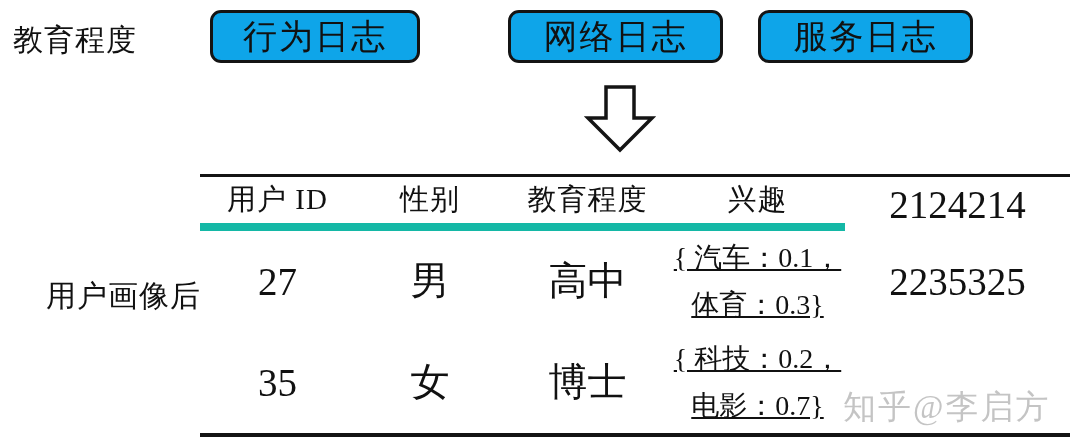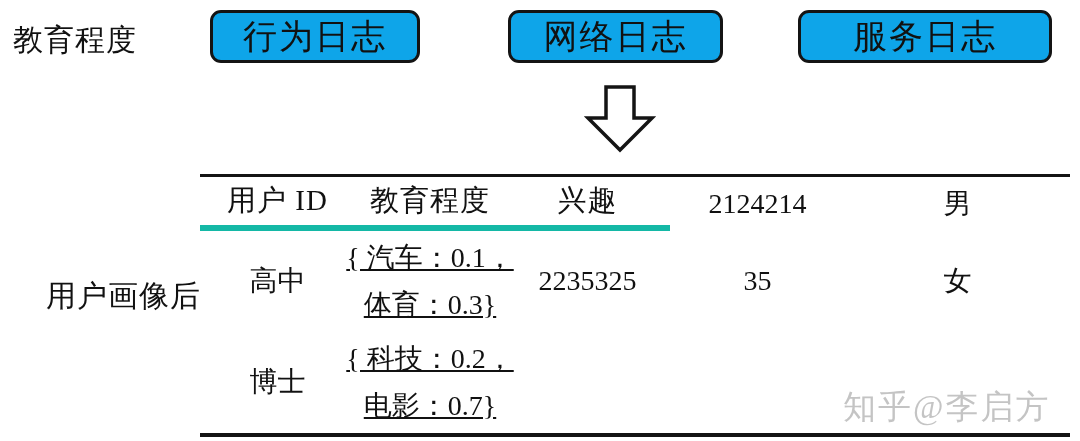--- a/index.html
+++ b/index.html
@@ -30,21 +30,21 @@
     background: #0ea5e9;
     display: flex;
     align-items: center;
     justify-content: center;
     font-size: 34px;
     letter-spacing: 2px;
     white-space: nowrap;
   }
   .box-1 { left: 210px; width: 210px; }
   .box-2 { left: 508px; width: 215px; }
-  .box-3 { left: 798px; width: 254px; }
+  .box-3 { left: 758px; width: 215px; }
   .arrow-wrap {
     position: absolute;
     left: 580px;
     top: 84px;
     width: 80px;
     height: 70px;
   }
   .profile-table {
     position: absolute;
     left: 200px;
@@ -54,25 +54,25 @@
     grid-template-columns: 155px 150px 165px 175px 225px;
     grid-template-rows: 54px 100px 102px;
     border-top: 3px solid #141414;
     border-bottom: 4px solid #141414;
   }
   .cell {
     display: flex;
     align-items: center;
     justify-content: center;
     text-align: center;
-    font-size: 28px;
+    font-size: 39px;
     white-space: nowrap;
   }
   .cell.head {
-    border-bottom: 6px solid #14b8a6;
+    border-bottom: 8px solid #14b8a6;
     font-size: 29px;
     letter-spacing: 1px;
   }
   .cell.interest {
     flex-direction: column;
     justify-content: center;
     font-size: 28px;
     line-height: 47px;
     text-decoration: underline;
   }
@@ -109,24 +109,26 @@
   <div class="arrow-wrap">
     <svg width="80" height="70" viewBox="0 0 80 70">
       <polygon points="26,3 54,3 54,34 72,34 40,66 8,34 26,34" fill="#ffffff" stroke="#141414" stroke-width="3.5" stroke-linejoin="miter"></polygon>
     </svg>
   </div>
 
   <div class="stage-label label-after">用户画像后</div>
 
   <div class="profile-table">
     <div class="cell head">用户 ID</div>
+    <div class="cell head">性别</div>
     <div class="cell head">教育程度</div>
     <div class="cell head">兴趣</div>
 
     <div class="cell">2124214</div>
+    <div class="cell">27</div>
     <div class="cell">男</div>
     <div class="cell">高中</div>
     <div class="cell interest">
       <span>{ 汽车：0.1，</span>
       <span>体育：0.3}</span>
     </div>
 
     <div class="cell">2235325</div>
     <div class="cell">35</div>
     <div class="cell">女</div>

